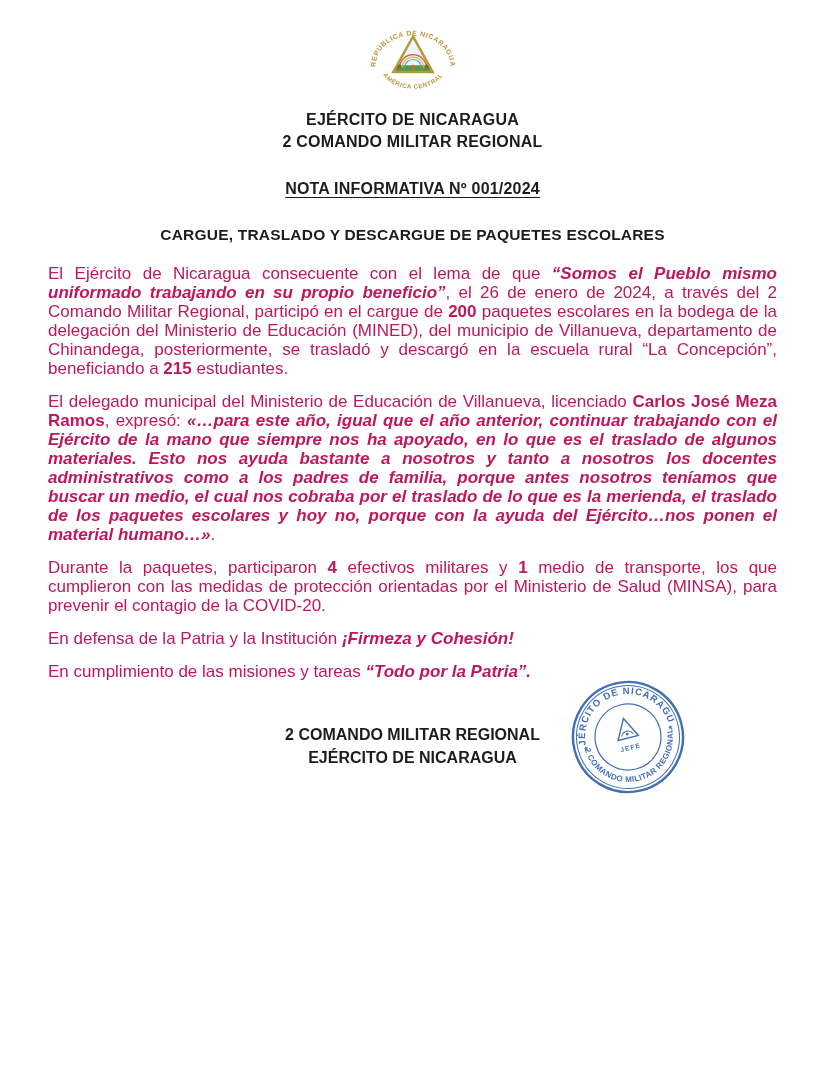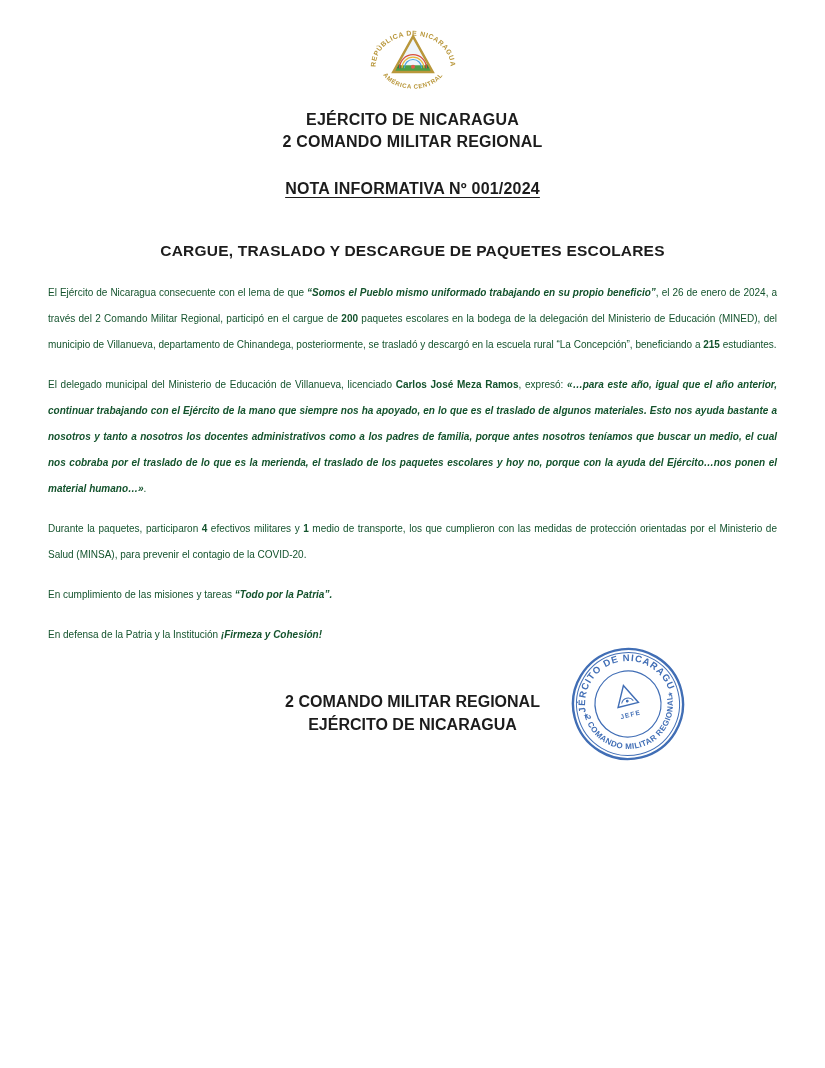--- a/index.html
+++ b/index.html
@@ -18,30 +18,30 @@
   .hdr-line {
     text-align:center; font-weight:bold; color:#1c1c1c;
     font-size:16px; line-height:22px; letter-spacing:.2px;
   }
   .hdr-note {
     margin-top:25px;
     text-decoration:underline;
     text-underline-offset:3px;
   }
   .doc-title {
-    margin-top:42px;
+    margin-top:26px;
     text-align:center; font-weight:bold; color:#1c1c1c;
     font-size:15.5px; letter-spacing:.2px;
   }
   .bodytext { margin-top:20px; }
   .bodytext p {
     text-align:justify;
-    font-size:10px; line-height:26px;
+    font-size:17px; line-height:19px;
     margin-top:14px;
-    color:#14532d;
+    color:#be185d;
   }
   .bodytext p:first-child { margin-top:0; }
   .b { font-weight:bold; }
   .i { font-style:italic; }
   .sig-row { position:relative; margin-top:28px; height:160px; }
   .sig-block {
     padding-top:14px;
     text-align:center; font-weight:bold; color:#1c1c1c;
     font-size:16px; line-height:23px;
   }
@@ -91,22 +91,22 @@
     <div class="hdr-line">EJÉRCITO DE NICARAGUA</div>
     <div class="hdr-line">2 COMANDO MILITAR REGIONAL</div>
     <div class="hdr-line hdr-note">NOTA INFORMATIVA Nº 001/2024</div>
 
     <div class="doc-title">CARGUE, TRASLADO Y DESCARGUE DE PAQUETES ESCOLARES</div>
 
     <div class="bodytext">
       <p><span>El Ejército de Nicaragua consecuente con el lema de que </span><span class="b i">“Somos el Pueblo mismo uniformado trabajando en su propio beneficio”</span><span>, el 26 de enero de 2024, a través del 2 Comando Militar Regional, participó en el cargue de </span><span class="b">200</span><span> paquetes escolares en la bodega de la delegación del Ministerio de Educación (MINED), del municipio de Villanueva, departamento de Chinandega, posteriormente, se trasladó y descargó en la escuela rural “La Concepción”, beneficiando a </span><span class="b">215</span><span> estudiantes.</span></p>
       <p><span>El delegado municipal del Ministerio de Educación de Villanueva, licenciado </span><span class="b">Carlos José Meza Ramos</span><span>, expresó: </span><span class="b i">«…para este año, igual que el año anterior, continuar trabajando con el Ejército de la mano que siempre nos ha apoyado, en lo que es el traslado de algunos materiales. Esto nos ayuda bastante a nosotros y tanto a nosotros los docentes administrativos como a los padres de familia, porque antes nosotros teníamos que buscar un medio, el cual nos cobraba por el traslado de lo que es la merienda, el traslado de los paquetes escolares y hoy no, porque con la ayuda del Ejército…nos ponen el material humano…»</span><span>.</span></p>
       <p><span>Durante la paquetes, participaron </span><span class="b">4</span><span> efectivos militares y </span><span class="b">1</span><span> medio de transporte, los que cumplieron con las medidas de protección orientadas por el Ministerio de Salud (MINSA), para prevenir el contagio de la COVID-20.</span></p>
+      <p><span>En defensa de la Patria y la Institución </span><span class="b i">¡Firmeza y Cohesión!</span></p>
       <p><span>En cumplimiento de las misiones y tareas </span><span class="b i">“Todo por la Patria”.</span></p>
-      <p><span>En defensa de la Patria y la Institución </span><span class="b i">¡Firmeza y Cohesión!</span></p>
     </div>
 
     <div class="sig-row">
       <div class="sig-block">
         <div>2 COMANDO MILITAR REGIONAL</div>
         <div>EJÉRCITO DE NICARAGUA</div>
       </div>
       <div class="stamp-wrap">
         <svg viewBox="0 0 120 120" width="120" height="120">
           <defs>

